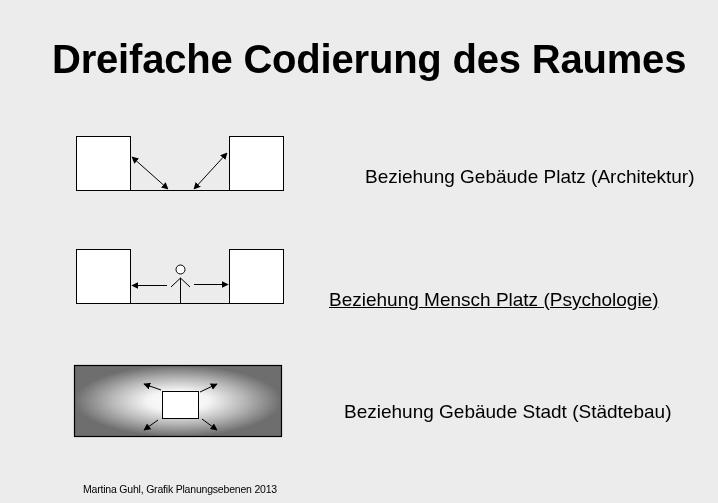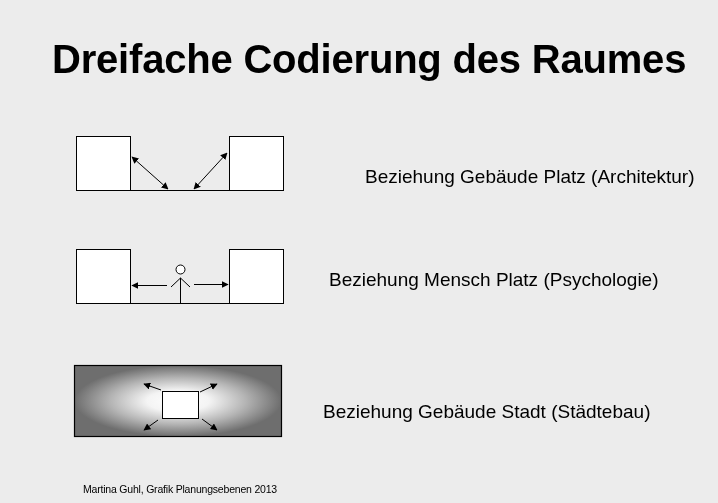--- a/index.html
+++ b/index.html
@@ -70,38 +70,38 @@
     <line x1="70.5" y1="63.5" x2="169.5" y2="63.5" stroke="#000" stroke-width="1"></line>
     <g>
       <circle cx="120.5" cy="29.5" r="4.5" fill="#fff" stroke="#000" stroke-width="1"></circle>
       <line x1="120.5" y1="38" x2="120.5" y2="63" stroke="#000" stroke-width="1"></line>
       <line x1="120.5" y1="38" x2="111" y2="47" stroke="#000" stroke-width="1"></line>
       <line x1="120.5" y1="38" x2="130" y2="47" stroke="#000" stroke-width="1"></line>
     </g>
     <line x1="107" y1="45.5" x2="72" y2="45.5" stroke="#000" stroke-width="1" marker-end="url(#ah2)"></line>
     <line x1="134" y1="44.5" x2="168" y2="44.5" stroke="#000" stroke-width="1" marker-end="url(#ah2)"></line>
   </svg>
-  <div class="label" style="left:329px; top:268px;">Beziehung Mensch Platz (Psychologie)</div>
+  <div class="label" style="left:329px; top:288px;text-decoration:underline;">Beziehung Mensch Platz (Psychologie)</div>
 
   <svg class="diagram" style="left:65px; top:355px;" width="230" height="95" viewBox="0 0 230 95">
     <defs>
       <radialGradient id="cityGrad" cx="50%" cy="50%" r="50%" fx="50%" fy="50%">
         <stop offset="0%" stop-color="#ffffff"></stop>
         <stop offset="30%" stop-color="#f4f4f4"></stop>
         <stop offset="65%" stop-color="#b5b5b5"></stop>
         <stop offset="100%" stop-color="#6e6e6e"></stop>
       </radialGradient>
       <marker id="ah3" viewBox="0 0 10 10" refX="9" refY="5" markerWidth="7" markerHeight="7" orient="auto">
         <path d="M0,0 L10,5 L0,10 z" fill="#000"></path>
       </marker>
     </defs>
     <rect x="9.5" y="10.5" width="207" height="71" fill="url(#cityGrad)" stroke="#000" stroke-width="1.2"></rect>
     <rect x="97.5" y="36.5" width="36" height="27" fill="#fff" stroke="#000" stroke-width="1"></rect>
     <line x1="96" y1="35" x2="79" y2="29" stroke="#000" stroke-width="1" marker-end="url(#ah3)"></line>
     <line x1="135" y1="37" x2="152" y2="29" stroke="#000" stroke-width="1" marker-end="url(#ah3)"></line>
     <line x1="93" y1="65" x2="79" y2="75" stroke="#000" stroke-width="1" marker-end="url(#ah3)"></line>
     <line x1="137" y1="64" x2="152" y2="75" stroke="#000" stroke-width="1" marker-end="url(#ah3)"></line>
   </svg>
-  <div class="label" style="left:323px; top:400px;">Beziehung Gebäude Stadt (Städtebau)</div>
+  <div class="label" style="left:344px; top:400px;">Beziehung Gebäude Stadt (Städtebau)</div>
 
   <div class="footer">Martina Guhl, Grafik Planungsebenen  2013</div>
 
 </div>
 
 </body></html>

